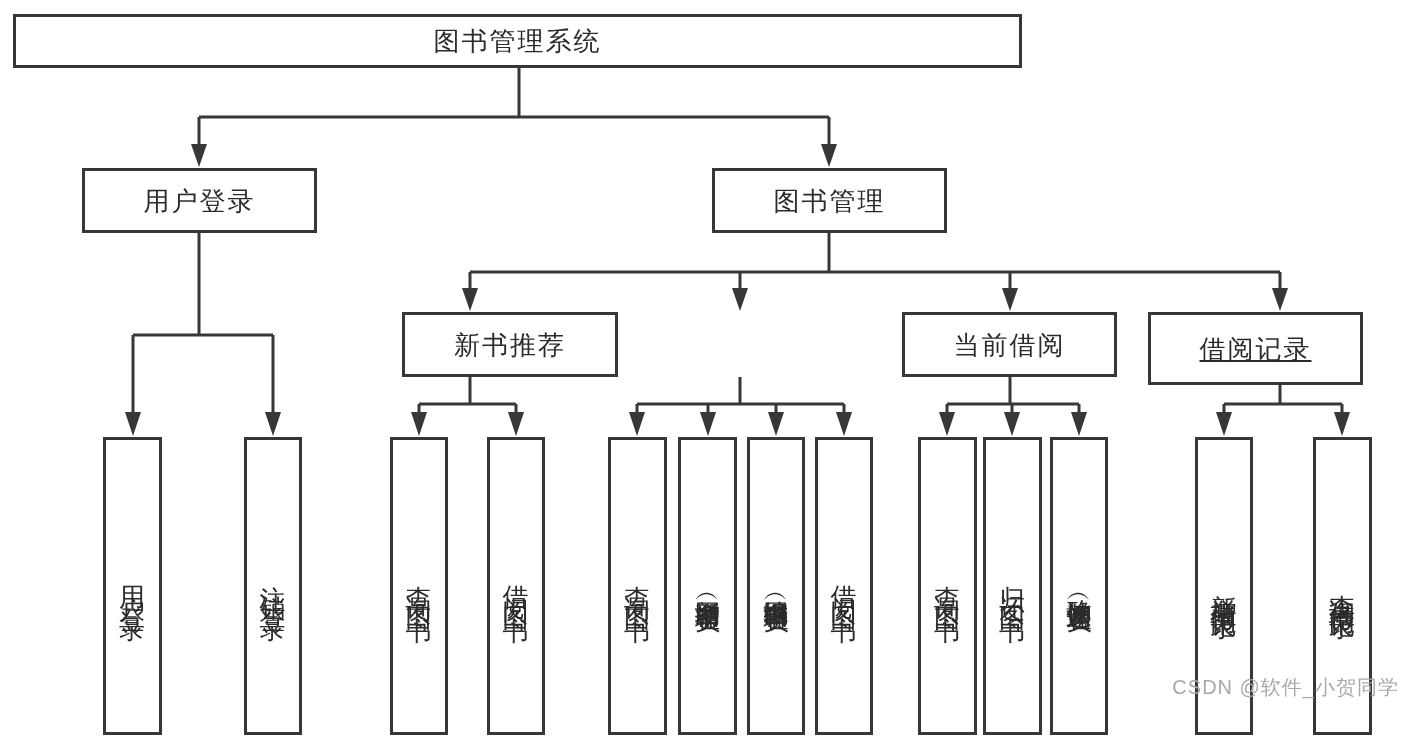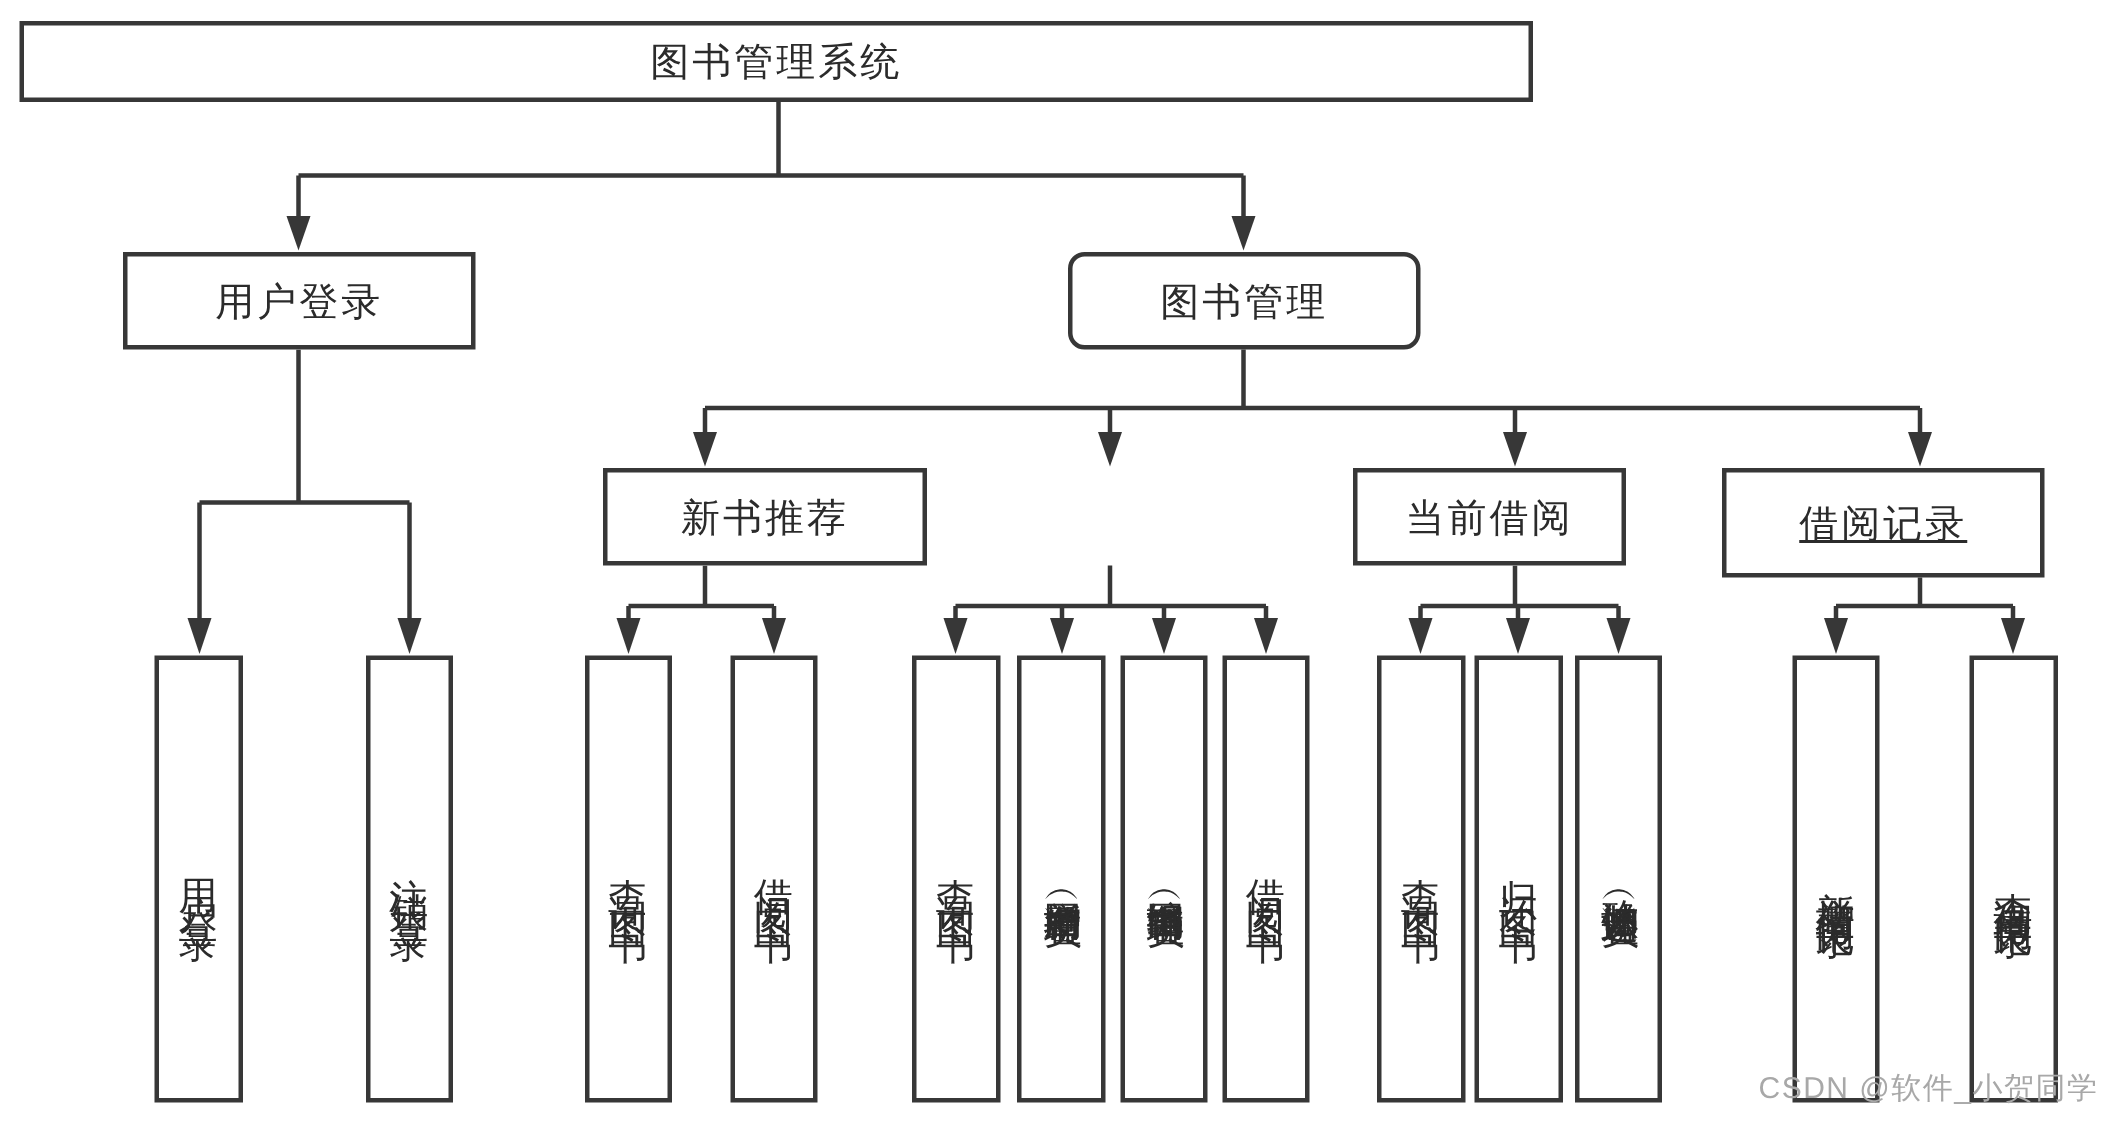--- a/index.html
+++ b/index.html
@@ -44,21 +44,21 @@
     writing-mode: vertical-rl;
     text-orientation: mixed;
     letter-spacing: 0.40em;
     font-size: 26px;
   }
   .v-mid  { letter-spacing: 0.16em; }
   .v-long { letter-spacing: 0.05em; font-size: 25px; }
 
   .watermark {
     position: absolute;
-    top: 712px;
+    top: 674px;
     right: 6px;
     color: #a8a8a8;
     font-size: 20px;
     letter-spacing: 1px;
     white-space: nowrap;
   }
 </style>
 </head>
 <body>
 
@@ -100,24 +100,24 @@
       <polygon points="1004,412 1020,412 1012,436"></polygon>
       <polygon points="1071,412 1087,412 1079,436"></polygon>
       <polygon points="1216,412 1232,412 1224,436"></polygon>
       <polygon points="1334,412 1350,412 1342,436"></polygon>
     </g>
   </svg>
 
   <div class="node h-node" style="left:13px; top:14px; width:1009px; height:54px;">图书管理系统</div>
 
   <div class="node h-node" style="left:82px; top:168px; width:235px; height:65px;">用户登录</div>
-  <div class="node h-node" style="left:712px; top:168px; width:235px; height:65px;border-radius:11px;">图书管理</div>
+  <div class="node h-node" style="left:712px; top:168px; width:235px; height:65px;">图书管理</div>
 
   <div class="node h-node" style="left:362px; top:312px; width:216px; height:65px;margin-left:40px;">新书推荐</div>
-  <div class="node h-node" style="left:902px; top:312px; width:182px; height:65px;">当前借阅</div>
+  <div class="node h-node" style="left:902px; top:312px; width:215px; height:65px;">当前借阅</div>
   <div class="node h-node" style="left:1148px; top:312px; width:215px; height:73px;text-decoration:underline;">借阅记录</div>
 
   <div class="node v-node" style="left:103px; top:437px; width:59px; height:298px;">用户登录</div>
   <div class="node v-node" style="left:244px; top:437px; width:58px; height:298px;">注销登录</div>
 
   <div class="node v-node" style="left:390px; top:437px; width:58px; height:298px;">查询图书</div>
   <div class="node v-node" style="left:487px; top:437px; width:58px; height:298px;">借阅图书</div>
 
   <div class="node v-node" style="left:608px; top:437px; width:59px; height:298px;">查询图书</div>
   <div class="node v-node v-long" style="left:678px; top:437px; width:59px; height:298px;">新增图书（管理员）</div>

